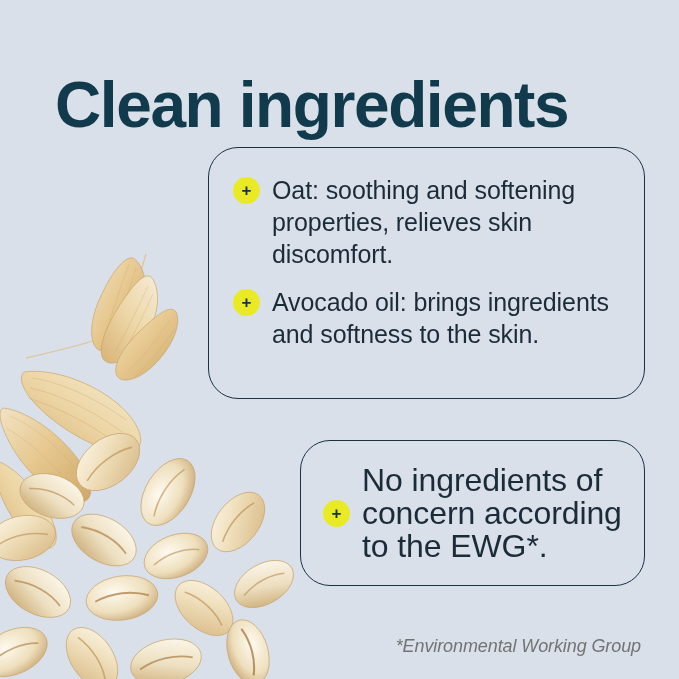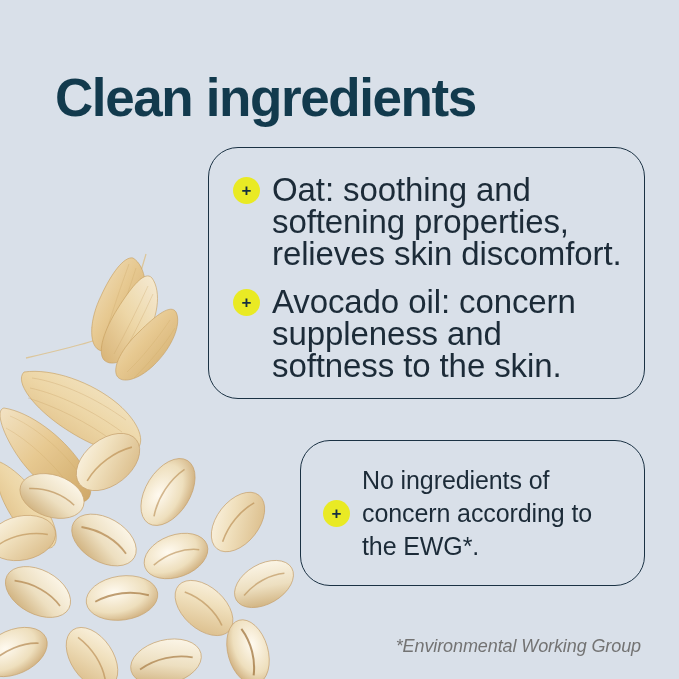--- a/index.html
+++ b/index.html
@@ -25,21 +25,21 @@
     width: 300px;
     height: 479px;
     pointer-events: none;
   }
 
   
   #page-title {
     position: absolute;
     left: 55px;
     top: 30px;
-    font-size: 53px;
+    font-size: 64px;
     font-weight: bold;
     letter-spacing: -1.4px;
     color: #123a4d;
     line-height: 64px;
     white-space: nowrap;
   }
 
   
   .card {
     position: absolute;
@@ -83,34 +83,34 @@
     font-size: 17px;
     font-weight: bold;
     line-height: 27px;
     text-align: center;
     margin-top: 3px;
   }
   #card-ewg .plus-badge { margin-top: 0; }
 
   .bullet-text {
     margin-left: 12px;
-    font-size: 33px;
+    font-size: 25px;
     line-height: 32px;
     color: #1c2b38;
     letter-spacing: -0.1px;
   }
 
   #ewg-row {
     display: flex;
     align-items: center;
     width: 100%;
   }
   #ewg-text {
     margin-left: 12px;
-    font-size: 25px;
+    font-size: 32px;
     line-height: 33px;
     color: #1c2b38;
     letter-spacing: -0.1px;
   }
 
   
   #footnote {
     position: absolute;
     right: 38px;
     top: 636px;
@@ -269,21 +269,21 @@
 
   <div class="card" id="card-ingredients">
 
     <div class="bullet-row" id="bullet-oat">
       <span class="plus-badge">+</span>
       <span class="bullet-text">Oat: soothing and softening properties, relieves skin discomfort.</span>
     </div>
 
     <div class="bullet-row" id="bullet-avocado">
       <span class="plus-badge">+</span>
-      <span class="bullet-text">Avocado oil: concern suppleness and softness to the skin.</span>
+      <span class="bullet-text">Avocado oil: brings ingredients and softness to the skin.</span>
     </div>
 
   </div>
 
   <div class="card" id="card-ewg">
     <div id="ewg-row">
       <span class="plus-badge">+</span>
       <span id="ewg-text">No ingredients of concern according to the EWG*.</span>
     </div>
   </div>

